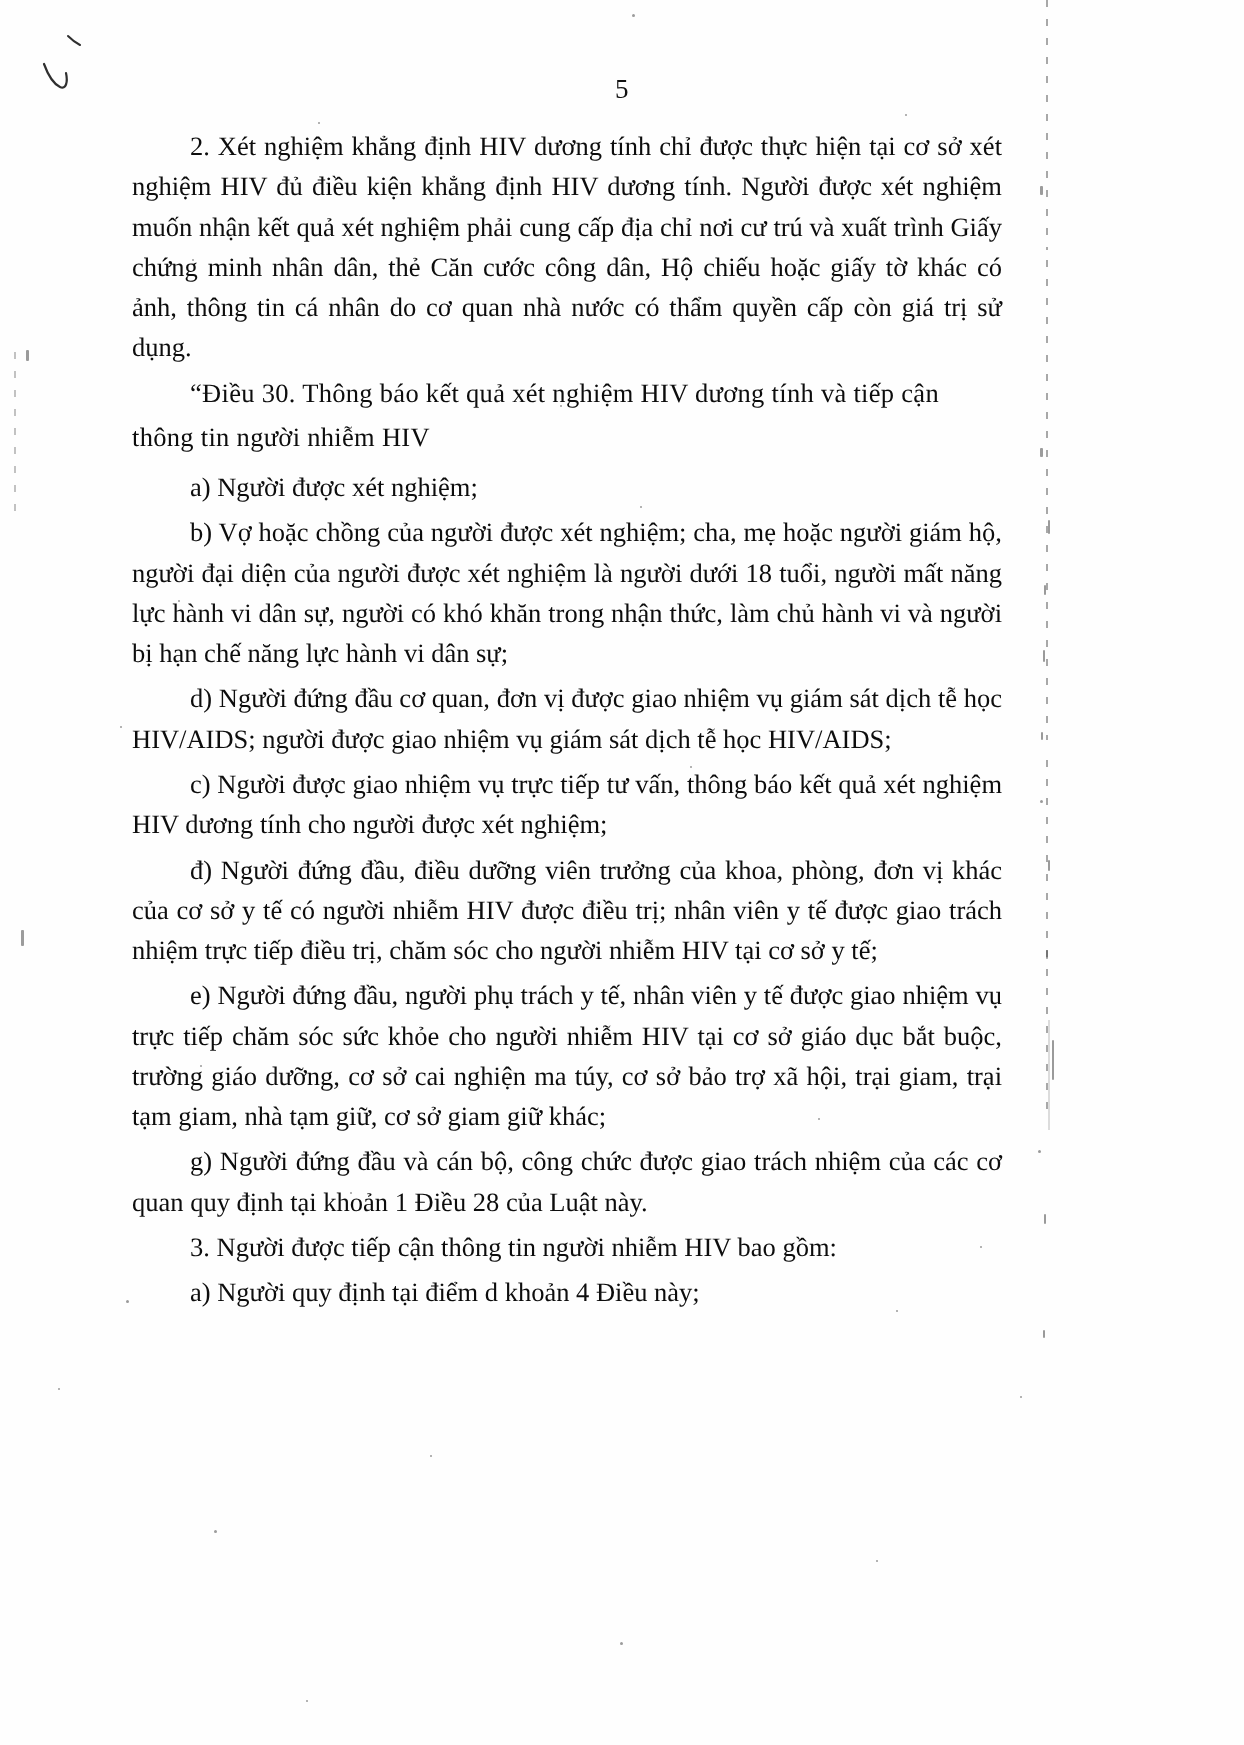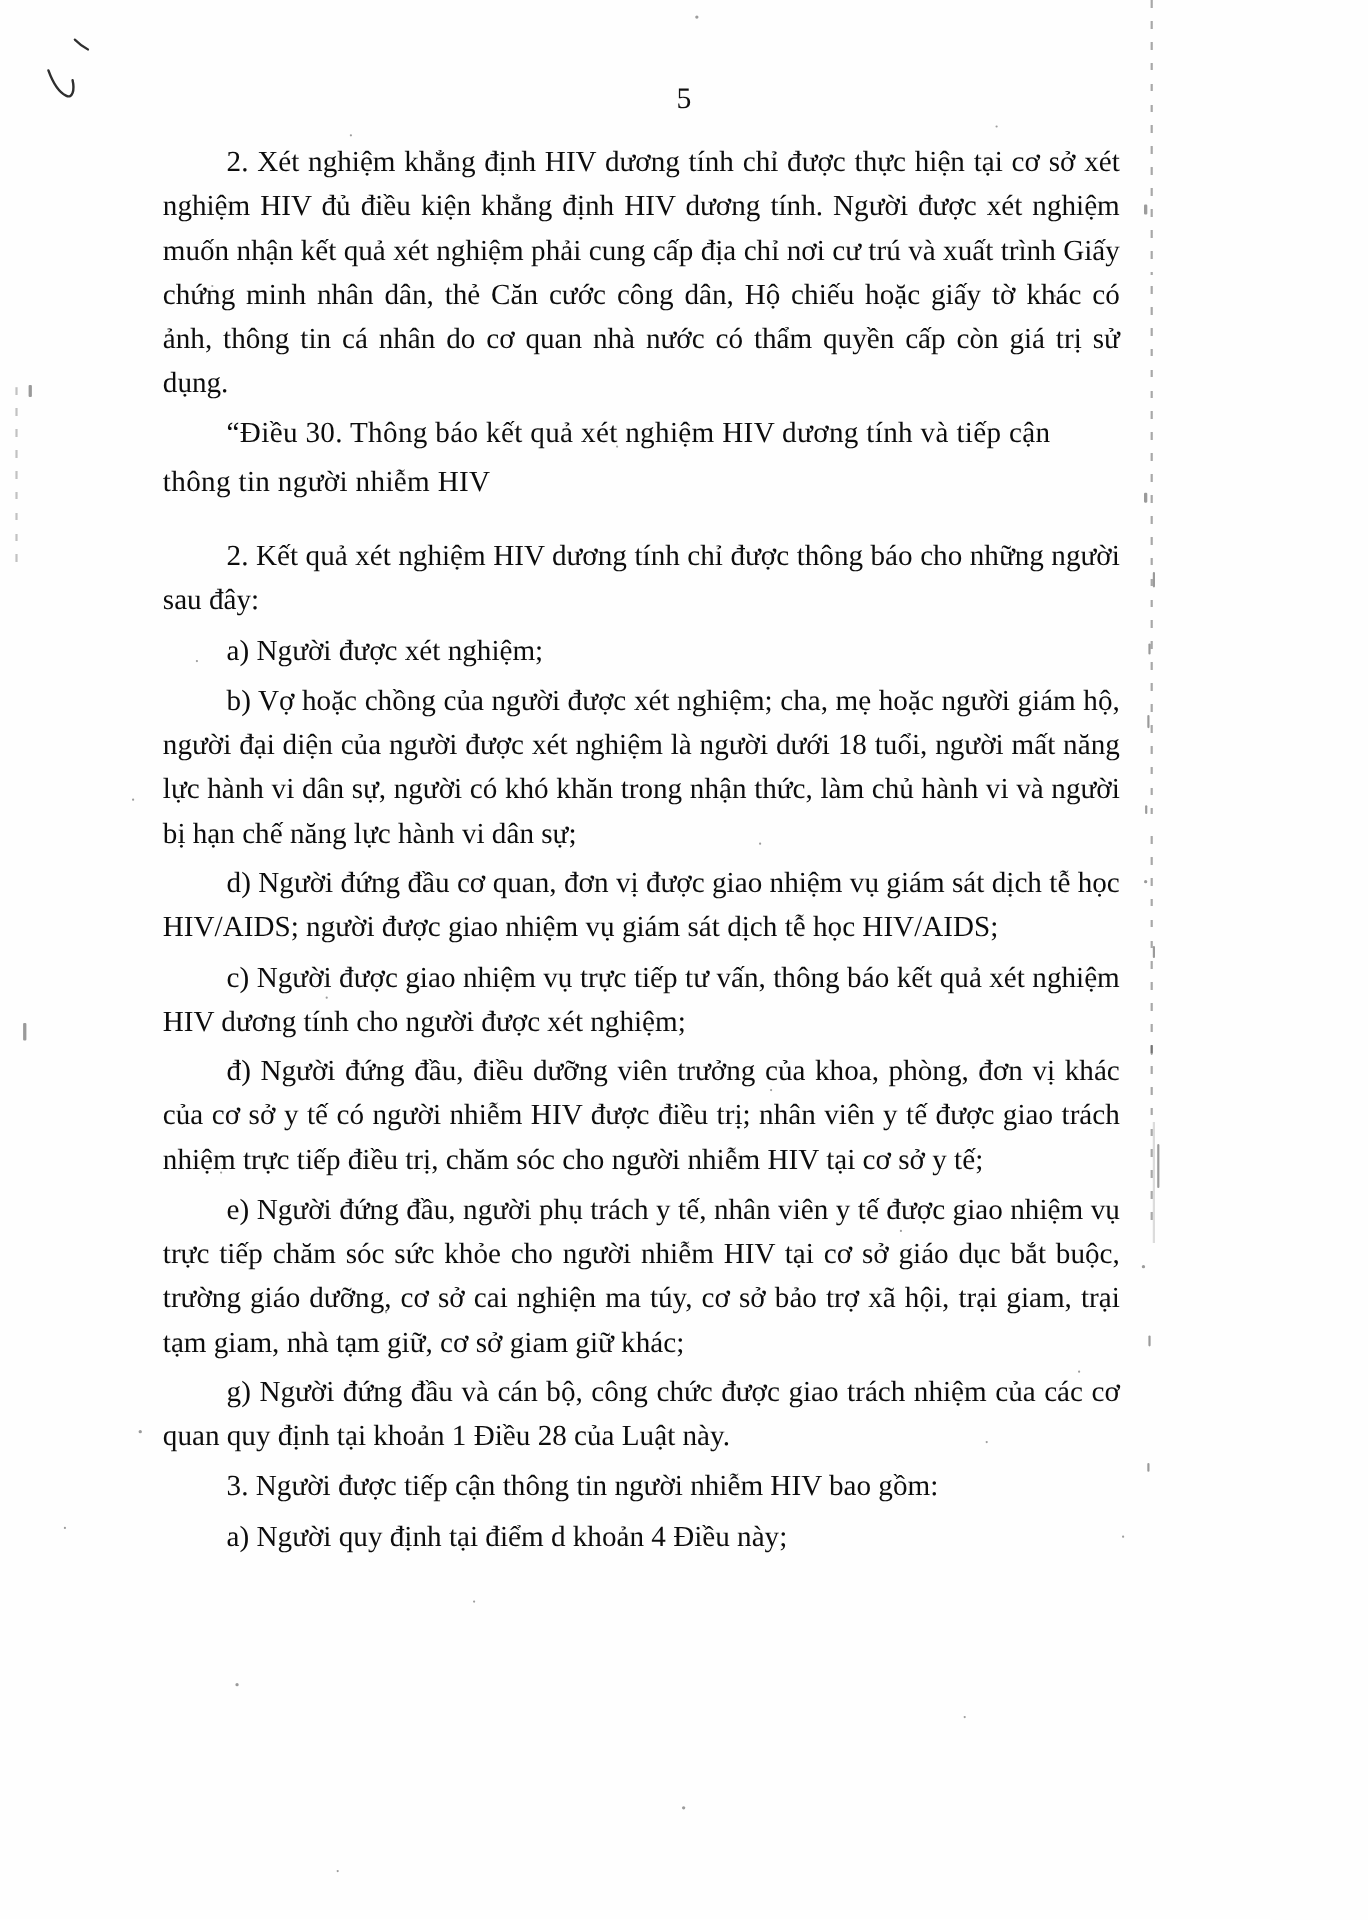--- a/index.html
+++ b/index.html
@@ -63,21 +63,21 @@
     left: 0;
     right: 0;
     text-align: center;
     font-size: 27px;
     color: #111;
     letter-spacing: 0.5px;
   }
 
   .content {
     position: absolute;
-    left: 148px;
+    left: 132px;
     top: 126px;
     width: 870px;
   }
 
   p.para {
     margin: 0 0 5px 0;
     font-size: 26.5px;
     line-height: 1.52;
     color: #0d0d0d;
     text-align: justify;
@@ -86,21 +86,21 @@
     text-rendering: geometricPrecision;
   }
   p.heading {
     font-weight: normal;
     text-indent: 58px;
     letter-spacing: 0.3px;
     margin-bottom: 4px;
   }
   p.heading.cont {
     text-indent: 0;
-    margin-bottom: 28px;
+    margin-bottom: 10px;
   }
 
   
   p.short {
     text-align: left;
   }
 </style>
 </head>
 <body>
 
@@ -112,21 +112,20 @@
       <path d="M30 6 C34 10, 38 13, 42 15" stroke="#2f2f2f" stroke-width="2" fill="none" stroke-linecap="round"></path>
     </svg>
   </div>
 
   <div class="page-number">5</div>
 
   <div class="content">
     <p class="para">2. Xét nghiệm khẳng định HIV dương tính chỉ được thực hiện tại cơ sở xét nghiệm HIV đủ điều kiện khẳng định HIV dương tính. Người được xét nghiệm muốn nhận kết quả xét nghiệm phải cung cấp địa chỉ nơi cư trú và xuất trình Giấy chứng minh nhân dân, thẻ Căn cước công dân, Hộ chiếu hoặc giấy tờ khác có ảnh, thông tin cá nhân do cơ quan nhà nước có thẩm quyền cấp còn giá trị sử dụng.</p>
     <p class="para heading">“Điều 30. Thông báo kết quả xét nghiệm HIV dương tính và tiếp cận</p>
     <p class="para heading cont">thông tin người nhiễm HIV</p>
-    <p class="para">2. Kết quả xét nghiệm HIV dương tính chỉ được thông báo cho những người sau đây:</p>
     <p class="para short">a) Người được xét nghiệm;</p>
     <p class="para">b) Vợ hoặc chồng của người được xét nghiệm; cha, mẹ hoặc người giám hộ, người đại diện của người được xét nghiệm là người dưới 18 tuổi, người mất năng lực hành vi dân sự, người có khó khăn trong nhận thức, làm chủ hành vi và người bị hạn chế năng lực hành vi dân sự;</p>
     <p class="para">d) Người đứng đầu cơ quan, đơn vị được giao nhiệm vụ giám sát dịch tễ học HIV/AIDS; người được giao nhiệm vụ giám sát dịch tễ học HIV/AIDS;</p>
     <p class="para">c) Người được giao nhiệm vụ trực tiếp tư vấn, thông báo kết quả xét nghiệm HIV dương tính cho người được xét nghiệm;</p>
     <p class="para">đ) Người đứng đầu, điều dưỡng viên trưởng của khoa, phòng, đơn vị khác của cơ sở y tế có người nhiễm HIV được điều trị; nhân viên y tế được giao trách nhiệm trực tiếp điều trị, chăm sóc cho người nhiễm HIV tại cơ sở y tế;</p>
     <p class="para">e) Người đứng đầu, người phụ trách y tế, nhân viên y tế được giao nhiệm vụ trực tiếp chăm sóc sức khỏe cho người nhiễm HIV tại cơ sở giáo dục bắt buộc, trường giáo dưỡng, cơ sở cai nghiện ma túy, cơ sở bảo trợ xã hội, trại giam, trại tạm giam, nhà tạm giữ, cơ sở giam giữ khác;</p>
     <p class="para">g) Người đứng đầu và cán bộ, công chức được giao trách nhiệm của các cơ quan quy định tại khoản 1 Điều 28 của Luật này.</p>
     <p class="para short">3. Người được tiếp cận thông tin người nhiễm HIV bao gồm:</p>
     <p class="para short">a) Người quy định tại điểm d khoản 4 Điều này;</p>
   </div>

